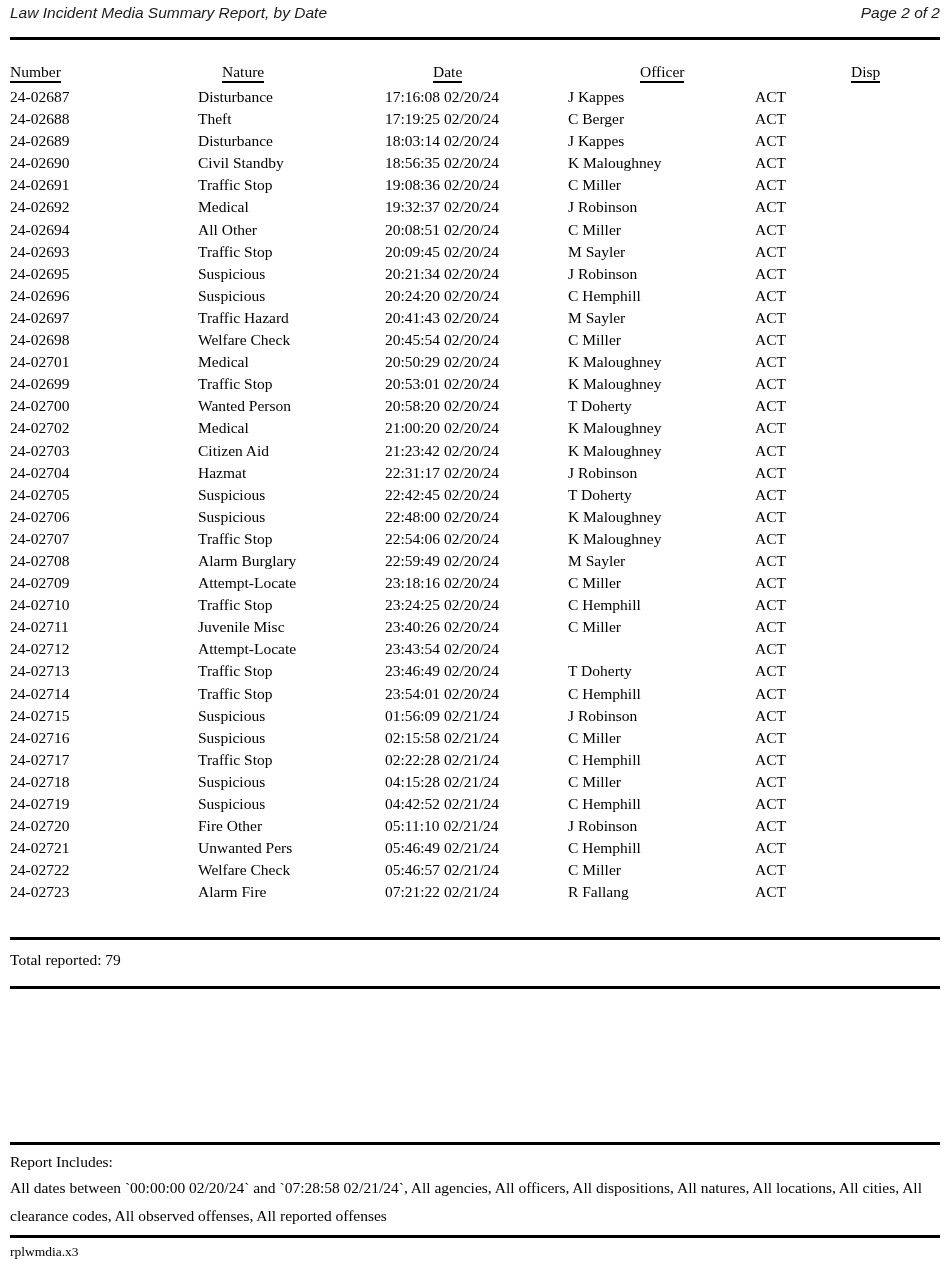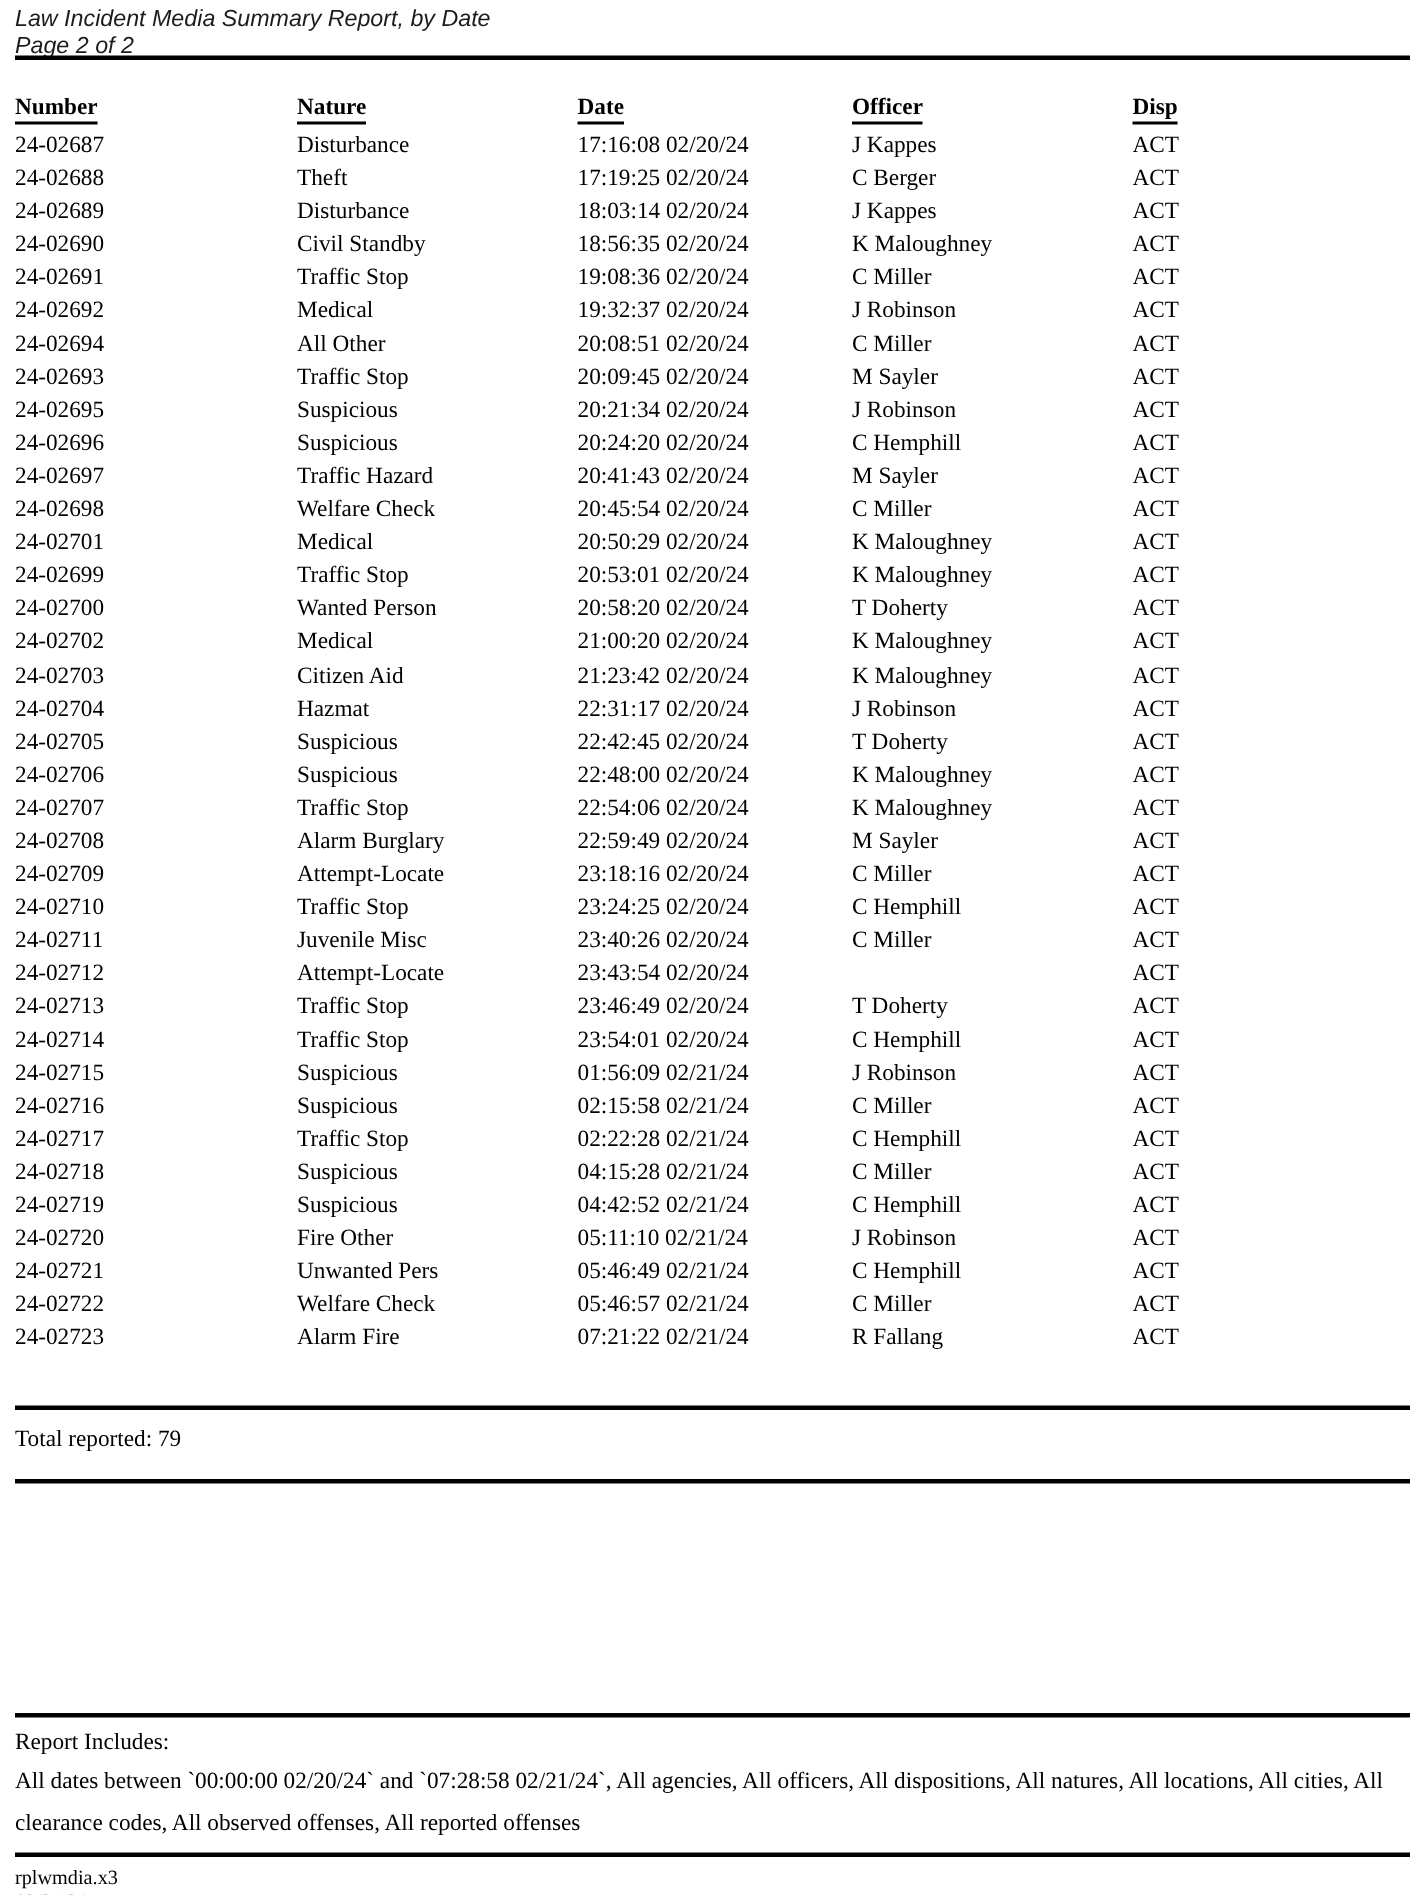--- a/index.html
+++ b/index.html
@@ -8,40 +8,40 @@
     background: #ffffff;
     position: relative;
     font-family: "Liberation Serif", serif;
     color: #000;
     overflow: hidden;
   }
 
   
   .hdr {
     position: absolute; top: 4px; left: 10px; right: 10px;
-    display: flex; justify-content: space-between; align-items: flex-start;
+    display: flex; justify-content: space-between; align-items: flex-end;
     font-family: "Liberation Sans", sans-serif;
-    font-style: italic; font-size: 15.5px; color: #1c1c1c; flex-direction: column;
+    font-style: italic; font-size: 15.5px; color: #1c1c1c;
   }
 
   
   .rule { position: absolute; left: 10px; right: 10px; height: 2.5px; background: #000; }
   .rule-top   { top: 37px; }
   .rule-tot-a { top: 937px; }
   .rule-tot-b { top: 986px; }
   .rule-inc   { top: 1142px; }
   .rule-foot  { top: 1235px; }
 
   
   .tbl { position: absolute; top: 63px; left: 10px; right: 10px; font-size: 15.5px; }
   .thead-row, .trow {
     display: grid;
     grid-template-columns: 188px 187px 183px 187px 1fr;
   }
-  .thead-row { height: 23px; font-weight: bold; }
+  .thead-row { height: 23px; font-weight: normal; gap: 24px; }
   .thead-row .hcell span {
     display: inline-block;
     border-bottom: 2px solid #000;
     padding-bottom: 0px;
     line-height: 18px;
   }
   .trow { height: 22.1px; line-height: 22.1px; }
   .trow span { display: block; white-space: nowrap; overflow: hidden; }
 
   

